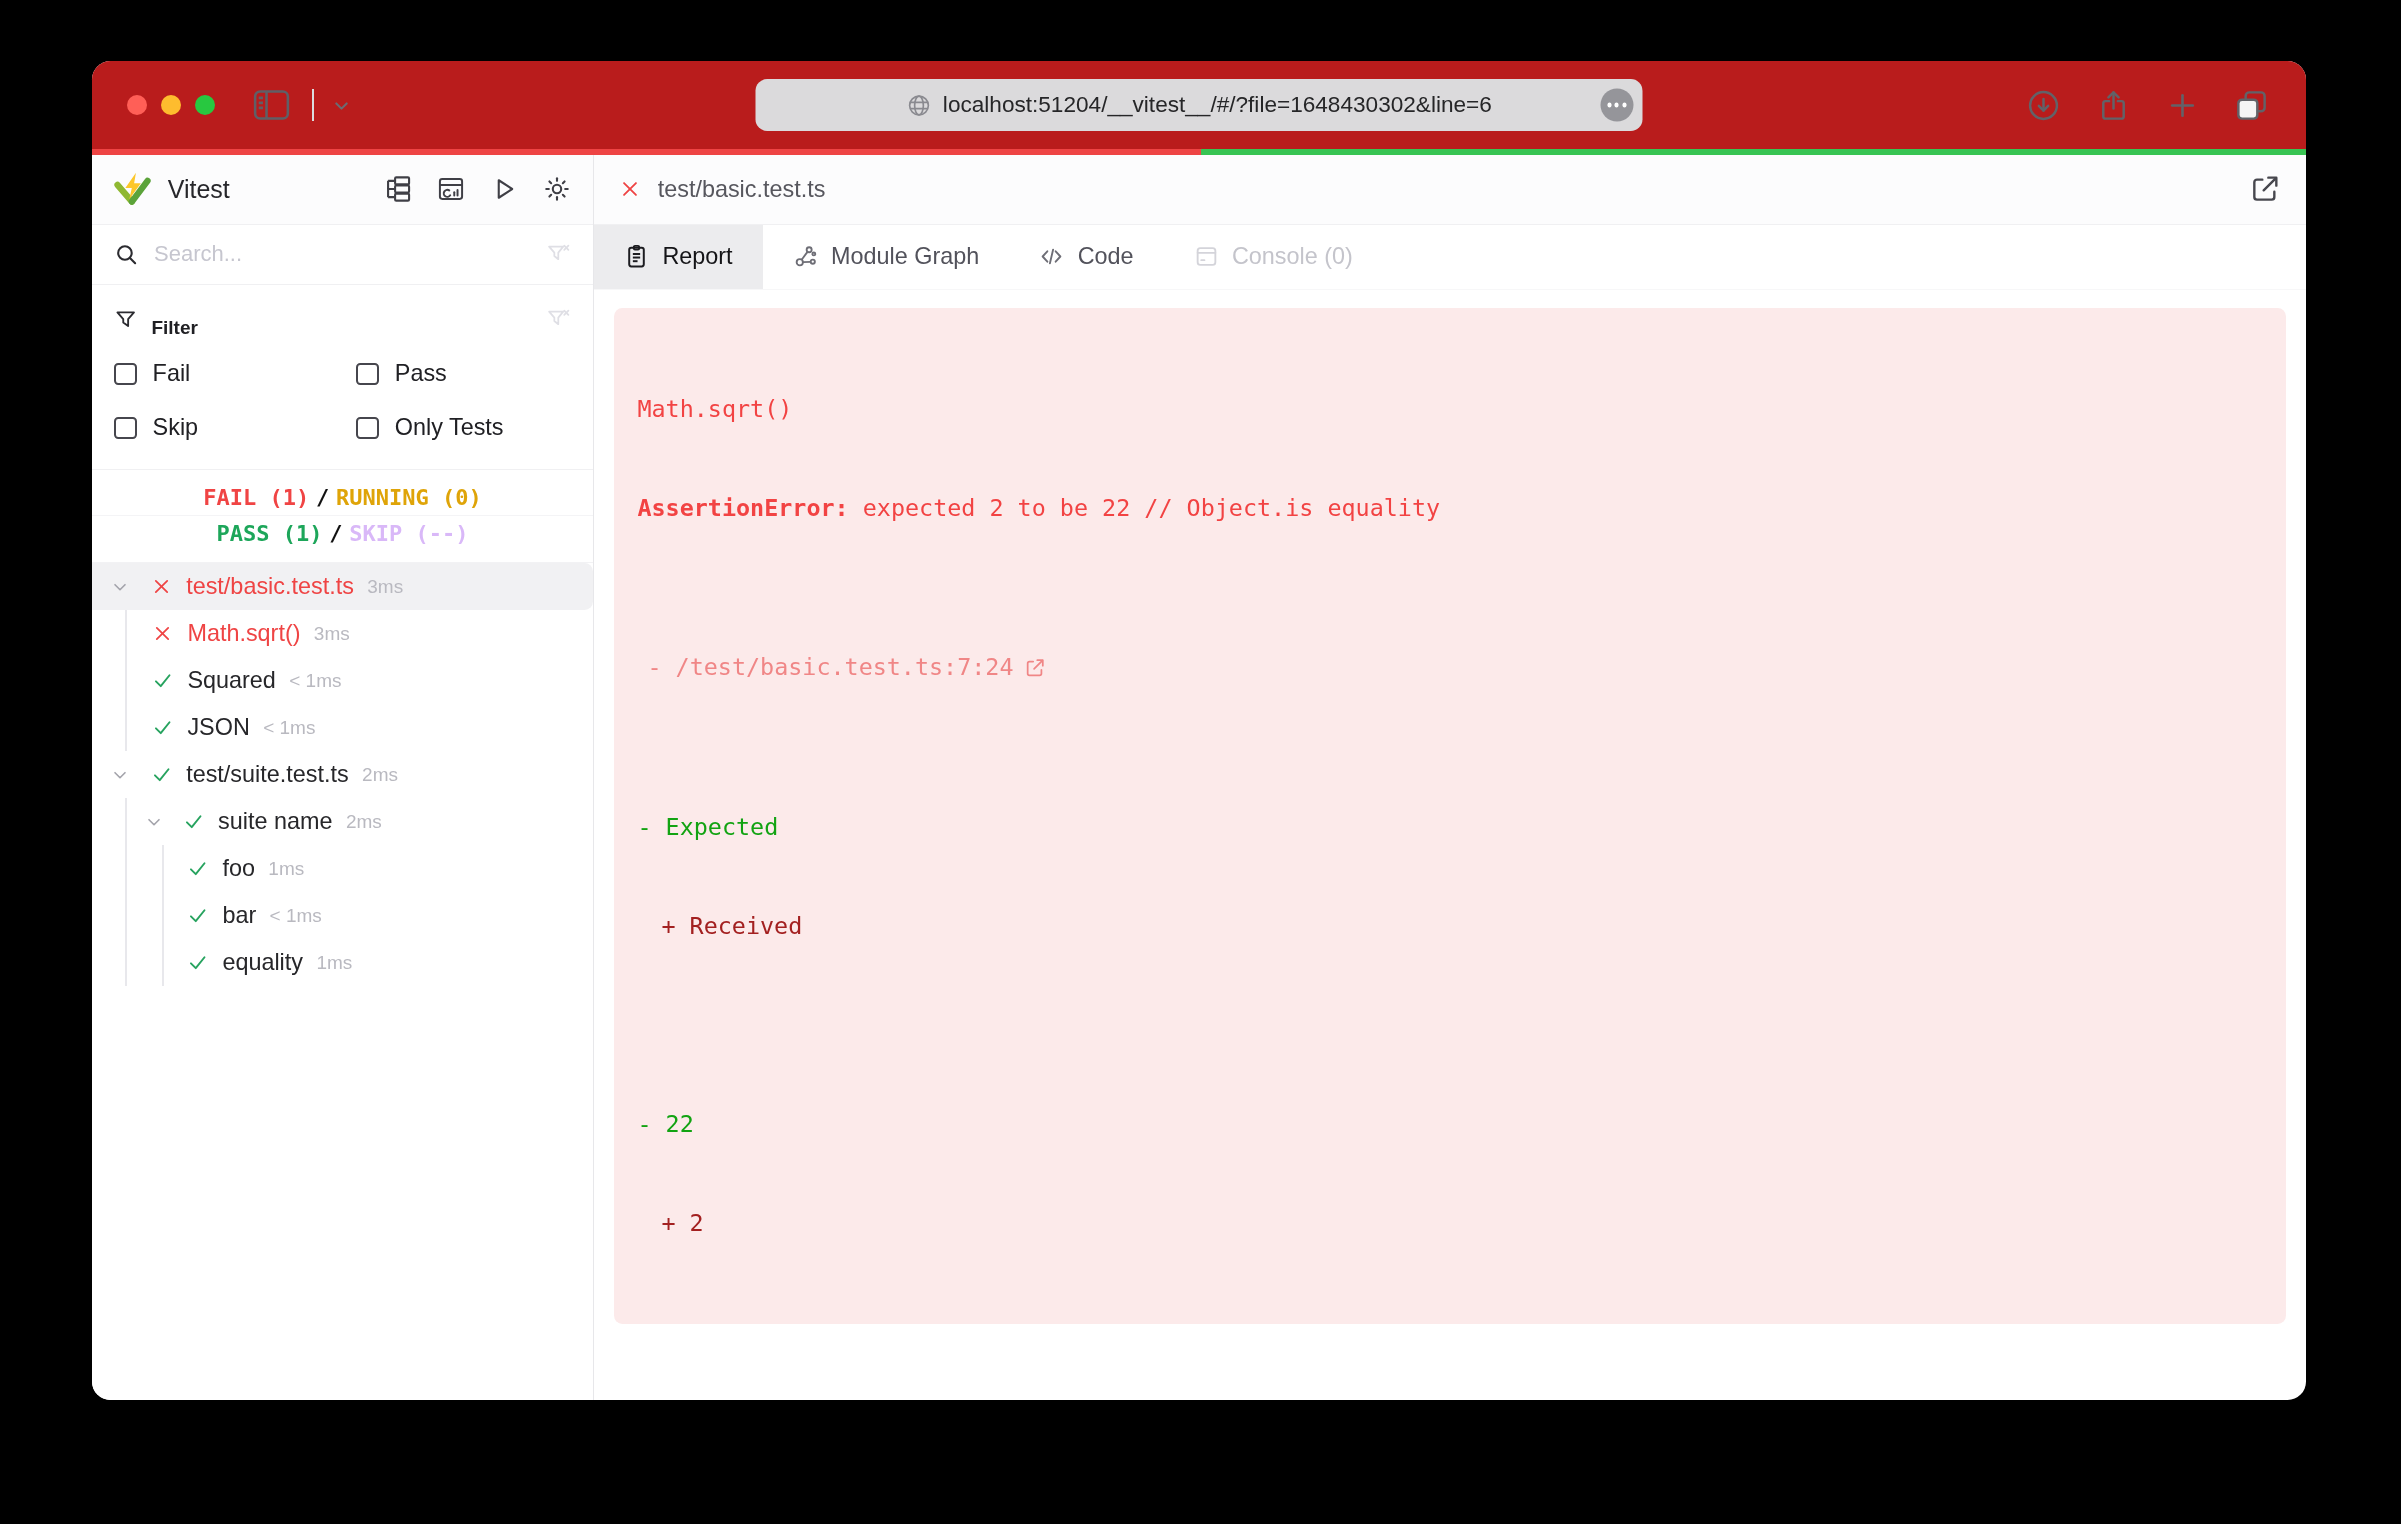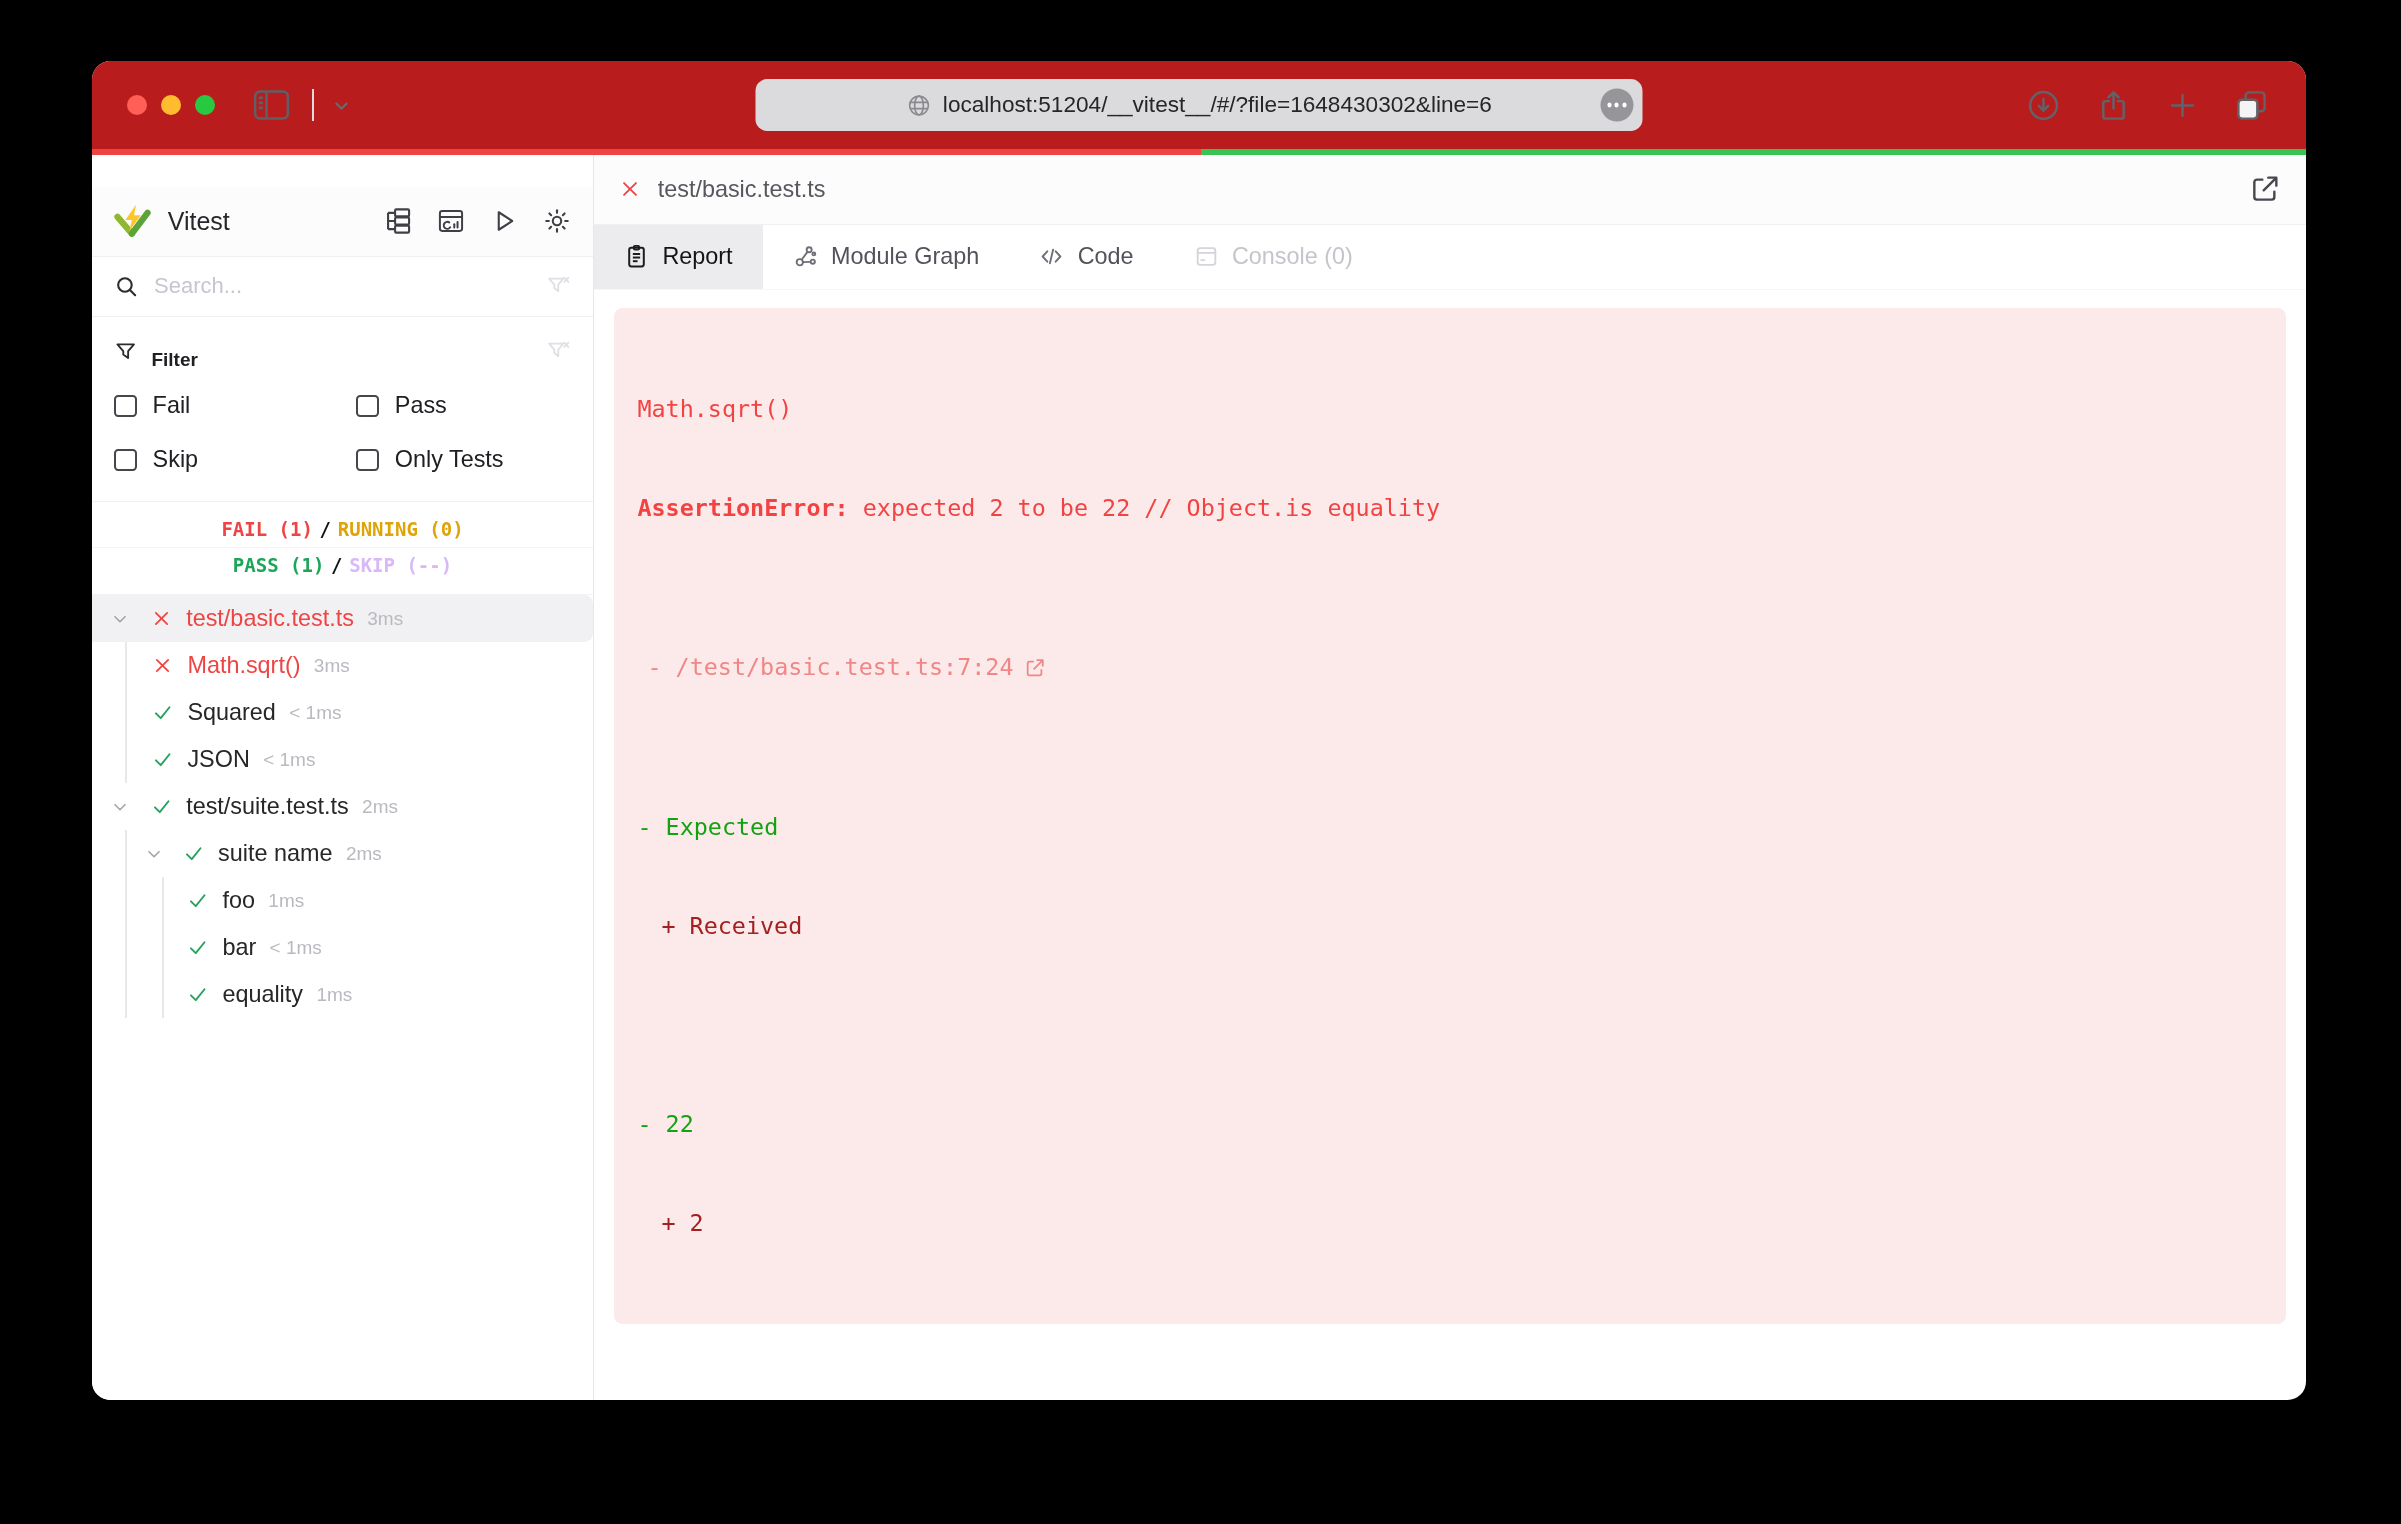--- a/index.html
+++ b/index.html
@@ -30,41 +30,41 @@
   .chrome-right { position:absolute; right:37px; display:flex; gap:35px; color:#626268; align-items:center; }
 
   
   .progress { height:5.8px; display:flex; flex:0 0 auto; }
   .progress .seg-pass { flex:1; }
 
   
   .app { flex:1; display:flex; min-height:0; }
   .sidebar { width:502px; border-right:1.7px solid #e7e7ea; display:flex; flex-direction:column; background:#fff; }
 
-  .sb-header { height:70px; flex:0 0 auto; border-bottom:1.7px solid #f0f0f2; display:flex; align-items:center; padding:0 22px; background:#fcfcfd;margin-top:32px; }
+  .sb-header { height:70px; flex:0 0 auto; border-bottom:1.7px solid #f0f0f2; display:flex; align-items:center; padding:0 22px; background:#fcfcfd; }
   .logo { position:relative; width:37px; height:37px; }
   .sb-title { margin-left:16.7px; font-size:25px; font-weight:500; color:#27272b; }
   .sb-actions { margin-left:auto; display:flex; gap:25px; color:#3f3f46; align-items:center; }
 
   .sb-search { height:60px; flex:0 0 auto; border-bottom:1.7px solid #f0f0f2; display:flex; align-items:center; padding:0 22px; gap:15px; }
   .sb-search input { flex:1; border:none; outline:none; font-size:22px; color:#a16207; background:transparent; font-family:inherit; }
   .sb-search input::placeholder { color:#c6c6cf; }
   .icon-muted { color:#dfdfe5; }
   .search-ic { color:#2b2b30; }
 
   .sb-filter { padding:16.7px 22px 28px; border-bottom:1.7px solid #f0f0f2; }
   .filter-head { display:flex; align-items:center; gap:14px; height:37px; color:#2b2b30; }
   .filter-title { font-size:19px; font-weight:700; color:#202024;margin-top:16px; }
   .filter-head .icon-muted { margin-left:auto; }
   .filter-grid { margin-top:22px; display:grid; grid-template-columns:53% 47%; row-gap:27px; }
   .fopt { display:flex; align-items:center; gap:16px; font-size:23.4px; color:#202024; cursor:default; }
   .cb { width:22.6px; height:22.6px; border:2.1px solid #46464d; border-radius:4.2px; flex:0 0 auto; }
 
   .sb-summary { padding:10px 0 11.7px; text-align:center; flex:0 0 auto;
-                font-family:"DejaVu Sans Mono", monospace; font-weight:bold; font-size:19px;
+                font-family:"DejaVu Sans Mono", monospace; font-weight:bold; font-size:22px;
                 border-bottom:1.7px solid #f2f2f4; }
   .sum-line { height:35px; line-height:35px; }
   .sum-line + .sum-line { border-top:1.3px solid #f4f4f6; }
   .sum-sep { color:#111; margin:0 6.7px; }
 
   .tree { flex:1; overflow:hidden; }
   .trow { height:47px; display:flex; align-items:center; position:relative; font-size:23.4px; cursor:default; }
   .trow.selected { background:#f1f1f3; border-radius:0 8.4px 8.4px 0; }
   .tchev { width:22px; color:#a3a3ab; flex:0 0 auto; }
   .ticon { width:22px; flex:0 0 auto; }

